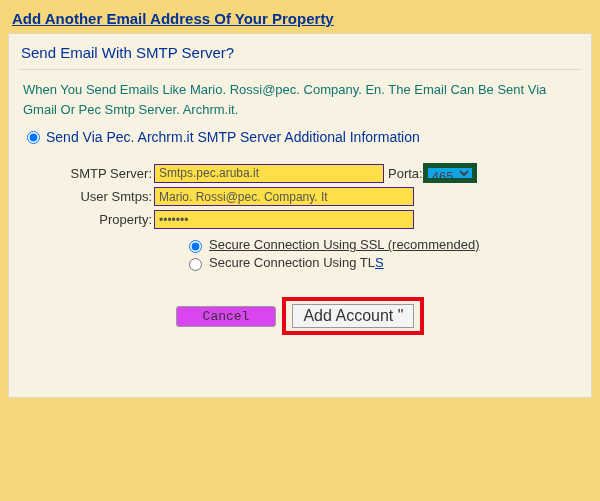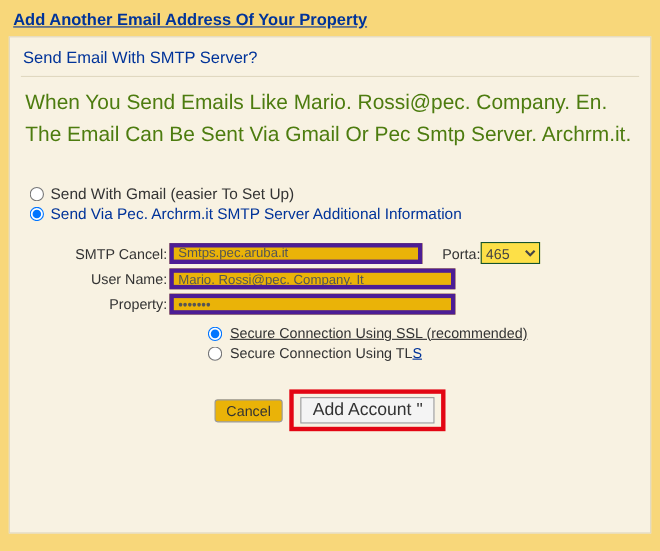--- a/index.html
+++ b/index.html
@@ -17,37 +17,37 @@
     font-size: 15px;
     color: #003399;
     text-decoration: underline;
     font-weight: bold;
     padding: 2px 4px 6px 4px;
   }
   .panel {
     background: #f8f2e2;
     border: 1px solid #e0d8c0;
     padding: 8px 10px 18px 10px;
-    height: 452px;
+    height: 365px;
   }
   .panel-title {
     color: #003399;
     font-size: 15px;
     margin: 2px 0 8px 2px;
   }
   .divider {
     height: 1px;
     background: #e0d8c0;
     margin: 6px 0 10px 0;
   }
   .desc {
-    color: #4d7c0f;
-    font-size: 19px;
+    color: #0f766e;
+    font-size: 13px;
     line-height: 1.5;
-    margin: 0 4px 31px 4px;
+    margin: 0 4px 10px 4px;
   }
   .radio-row {
     display: flex;
     align-items: center;
     gap: 4px;
     margin: 2px 0 2px 8px;
     font-size: 14px;
   }
   .radio-row input[type=radio] {
     margin: 0 2px 0 0;
@@ -65,45 +65,44 @@
   .form-row .lbl {
     width: 105px;
     text-align: right;
     color: #333;
     font-size: 13px;
     padding-right: 2px;
   }
   .form-row input[type=text],
   .form-row input[type=password] {
     height: 19px;
-    border: 4px solid #4c1d95;
+    border: 1px solid #4c1d95;
     font-size: 12px;
     padding: 1px 4px;
     color: #555;
-    background: #eab308;
+    background: #fde047;
   }
   .smtp-input { width: 230px; }
   .user-input { width: 260px; }
   .pass-input { width: 260px; }
   .porta-lbl {
-    margin-left: 18px;
+    margin-left: 4px;
     font-size: 13px;
     color: #333;
   }
   .porta-select {
     width: 54px;
     height: 20px;
-    border: 1px solid #14532d;
-    background: #fde047;
+    border: 5px solid #14532d;
+    background: #0ea5e9;
     font-size: 13px;
     color: #444;
   }
   .sec-row {
     display: flex;
-    align-items: center;
     gap: 4px;
     margin-left: 135px;
     margin-top: 8px;
     font-size: 13px;
     color: #333;
   }
   .sec-row + .sec-row { margin-top: 2px; }
   .sec-row label { color: #333; }
   .sec-row.ssl label { text-decoration: underline; }
   .sec-row.tls label .tlsmark {
@@ -111,27 +110,28 @@
     text-decoration: underline;
   }
   .btn-row {
     margin-top: 26px;
     display: flex;
     align-items: center;
     justify-content: center;
     gap: 6px;
   }
   button.plain {
-    background: #eab308;
+    background: #d946ef;
     border: 1px solid #999;
     border-radius: 3px;
-    padding: 2px 10px;
+    padding: 2px 26px;
     font-size: 13px;
     color: #333;
     cursor: pointer;
+    font-family: Liberation Mono, monospace;
   }
   .highlight-wrap {
     border: 4px solid #e30613;
     padding: 3px 6px;
     display: inline-flex;
   }
   .highlight-wrap button {
     background: #f4f4f4;
     border: 1px solid #999;
     font-size: 16px;
@@ -143,40 +143,36 @@
 </head>
 <body>
 
 <div class="window-title">Add Another Email Address Of Your Property</div>
 
 <div class="panel">
   <div class="panel-title">Send Email With SMTP Server?</div>
   <div class="divider"></div>
   <div class="desc">When You Send Emails Like Mario. Rossi@pec. Company. En. The Email Can Be Sent Via Gmail Or Pec Smtp Server. Archrm.it.</div>
 
-  <div class="radio-row top">
-    <input type="radio" name="sendmode" style="">
-    <label>Send With Gmail (easier To Set Up)</label>
-  </div>
   <div class="radio-row sel">
     <input type="radio" name="sendmode" checked="" style="">
     <label>Send Via Pec. Archrm.it SMTP Server Additional Information</label>
   </div>
 
   <div class="form-block">
     <div class="form-row">
-      <span class="lbl">SMTP Cancel:</span>
+      <span class="lbl">SMTP Server:</span>
       <input type="text" class="smtp-input" value="Smtps.pec.aruba.it" style="">
       <span class="porta-lbl">Porta:</span>
       <select class="porta-select">
         <option>465</option>
       </select>
     </div>
     <div class="form-row">
-      <span class="lbl">User Name:</span>
+      <span class="lbl">User Smtps:</span>
       <input type="text" class="user-input" value="Mario. Rossi@pec. Company. It" style="">
     </div>
     <div class="form-row">
       <span class="lbl">Property:</span>
       <input type="password" class="pass-input" value="•••••••" style="">
     </div>
 
     <div class="sec-row ssl">
       <input type="radio" name="secmode" checked="" style="">
       <label>Secure Connection Using SSL (recommended)</label>

